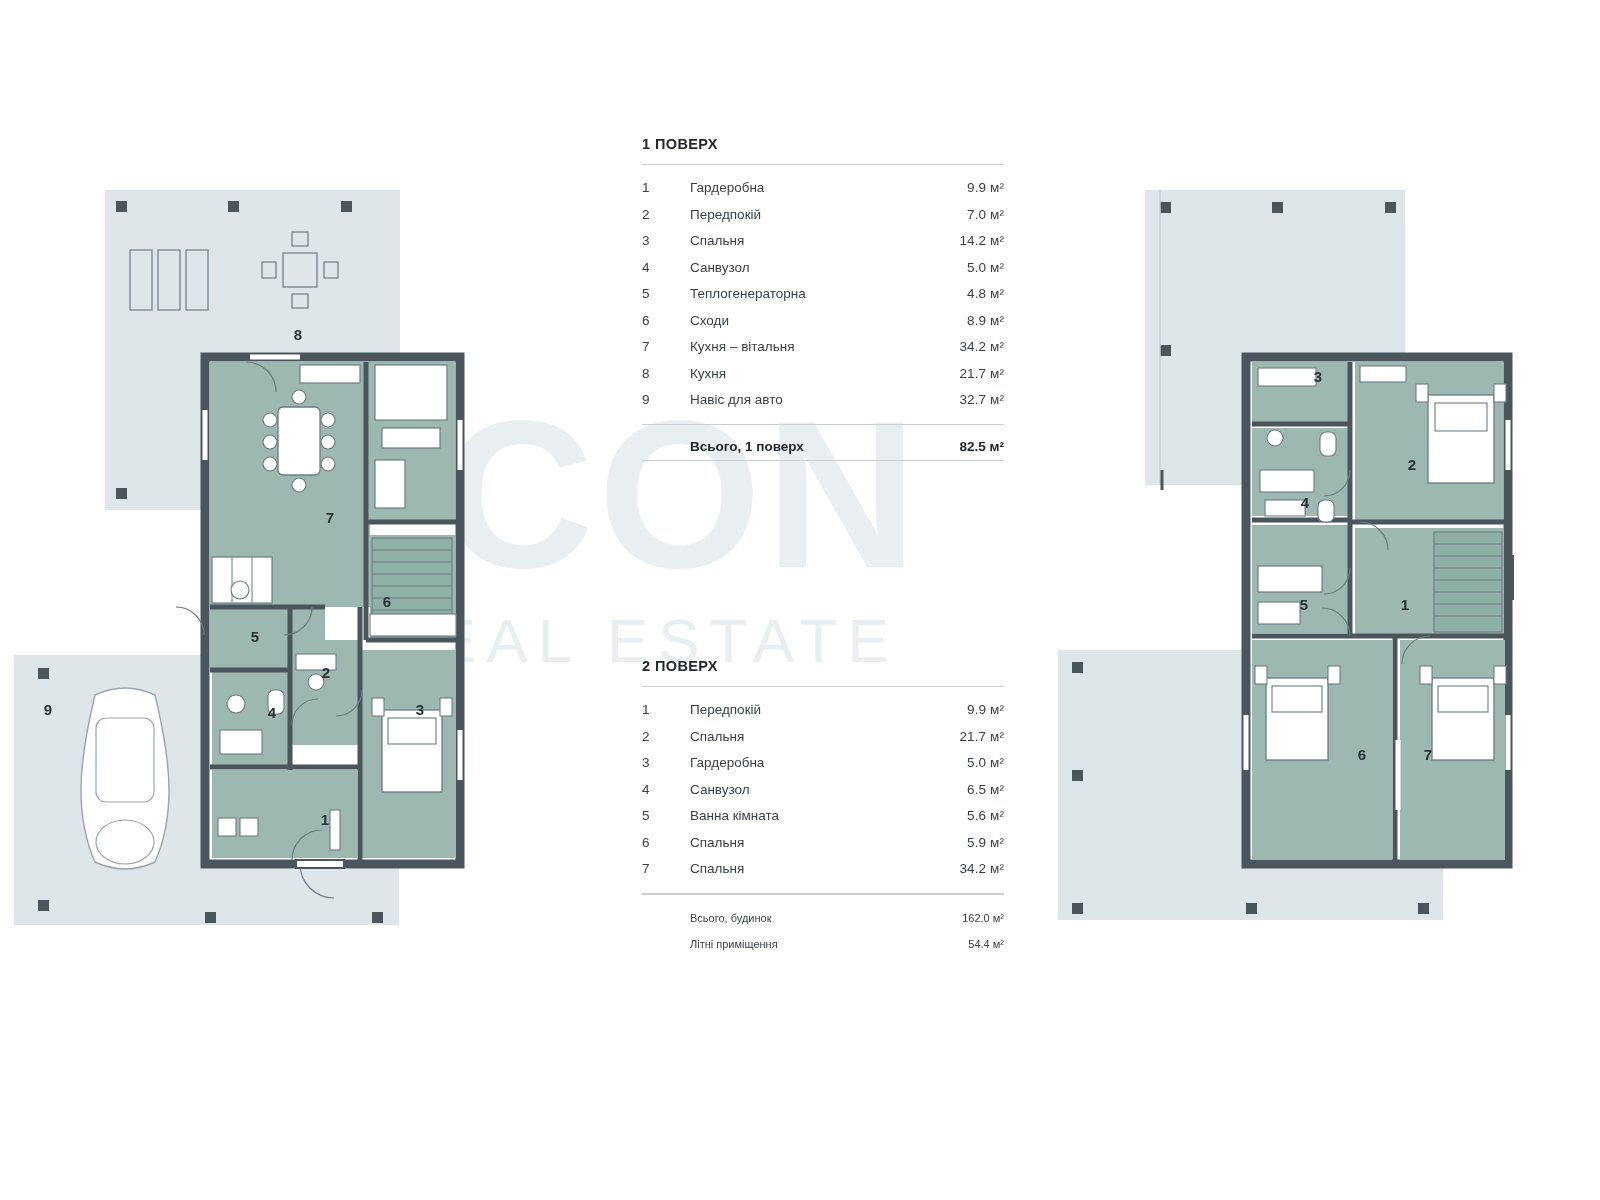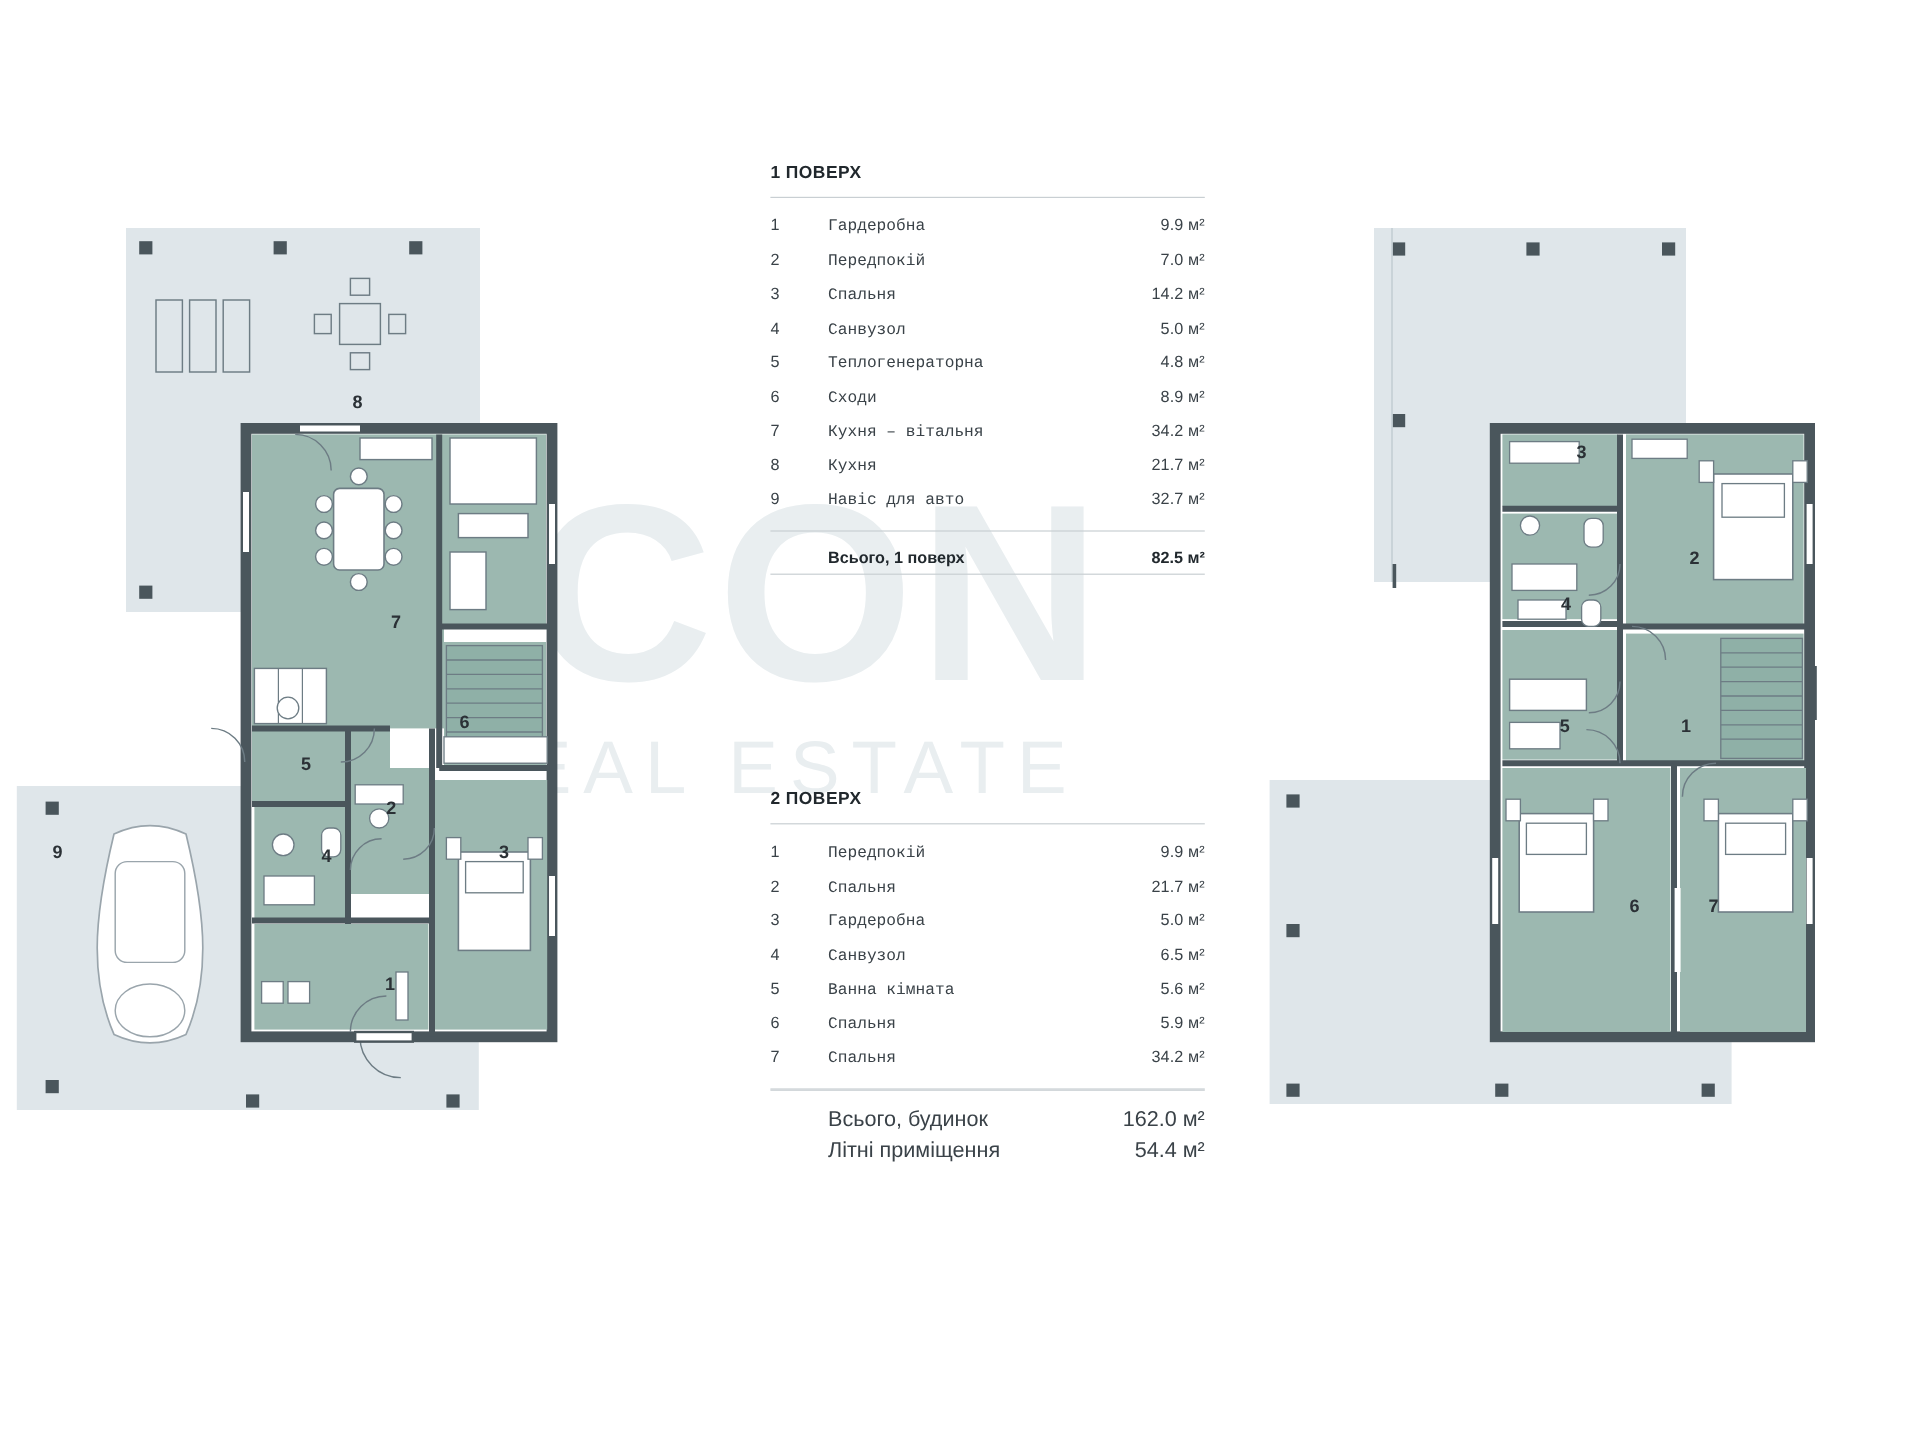--- a/index.html
+++ b/index.html
@@ -66,21 +66,21 @@
     align-items: baseline;
     font-size: 13.5px;
     line-height: 26.5px;
     color: #3a4248;
   }
   .legend-row .num {
     width: 48px;
     flex: 0 0 48px;
     color: #3a4248;
   }
-  .legend-row .name { flex: 1 1 auto; font-family: Liberation Mono, monospace; }
+  .legend-row .name { flex: 1 1 auto; }
   .legend-row .area {
     flex: 0 0 auto;
     text-align: right;
     min-width: 74px;
     letter-spacing: 0.1px;
   }
   .legend-total {
     display: flex;
     align-items: baseline;
     font-size: 13.5px;
@@ -88,21 +88,21 @@
     color: #21282d;
     padding-top: 14px;
     padding-bottom: 6px;
     gap: 14px;
   }
   .legend-total .name { flex: 1 1 auto; padding-left: 48px; }
   .legend-total .area { flex: 0 0 auto; min-width: 74px; text-align: right; }
   .legend-sum-row {
     display: flex;
     align-items: center;
-    font-size: 18px;
+    font-size: 11px;
     line-height: 26px;
     color: #3a4248;
   }
   .legend-sum-row .name { flex: 1 1 auto; padding-left: 48px; }
   .legend-sum-row .area { flex: 0 0 auto; min-width: 74px; text-align: right; }
   .spacer-10 { height: 10px; }
 
   
   .plan {
     position: absolute;

